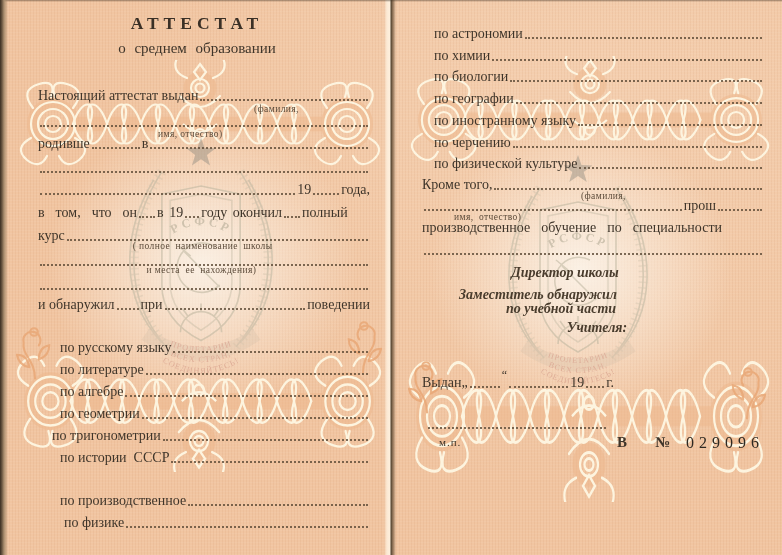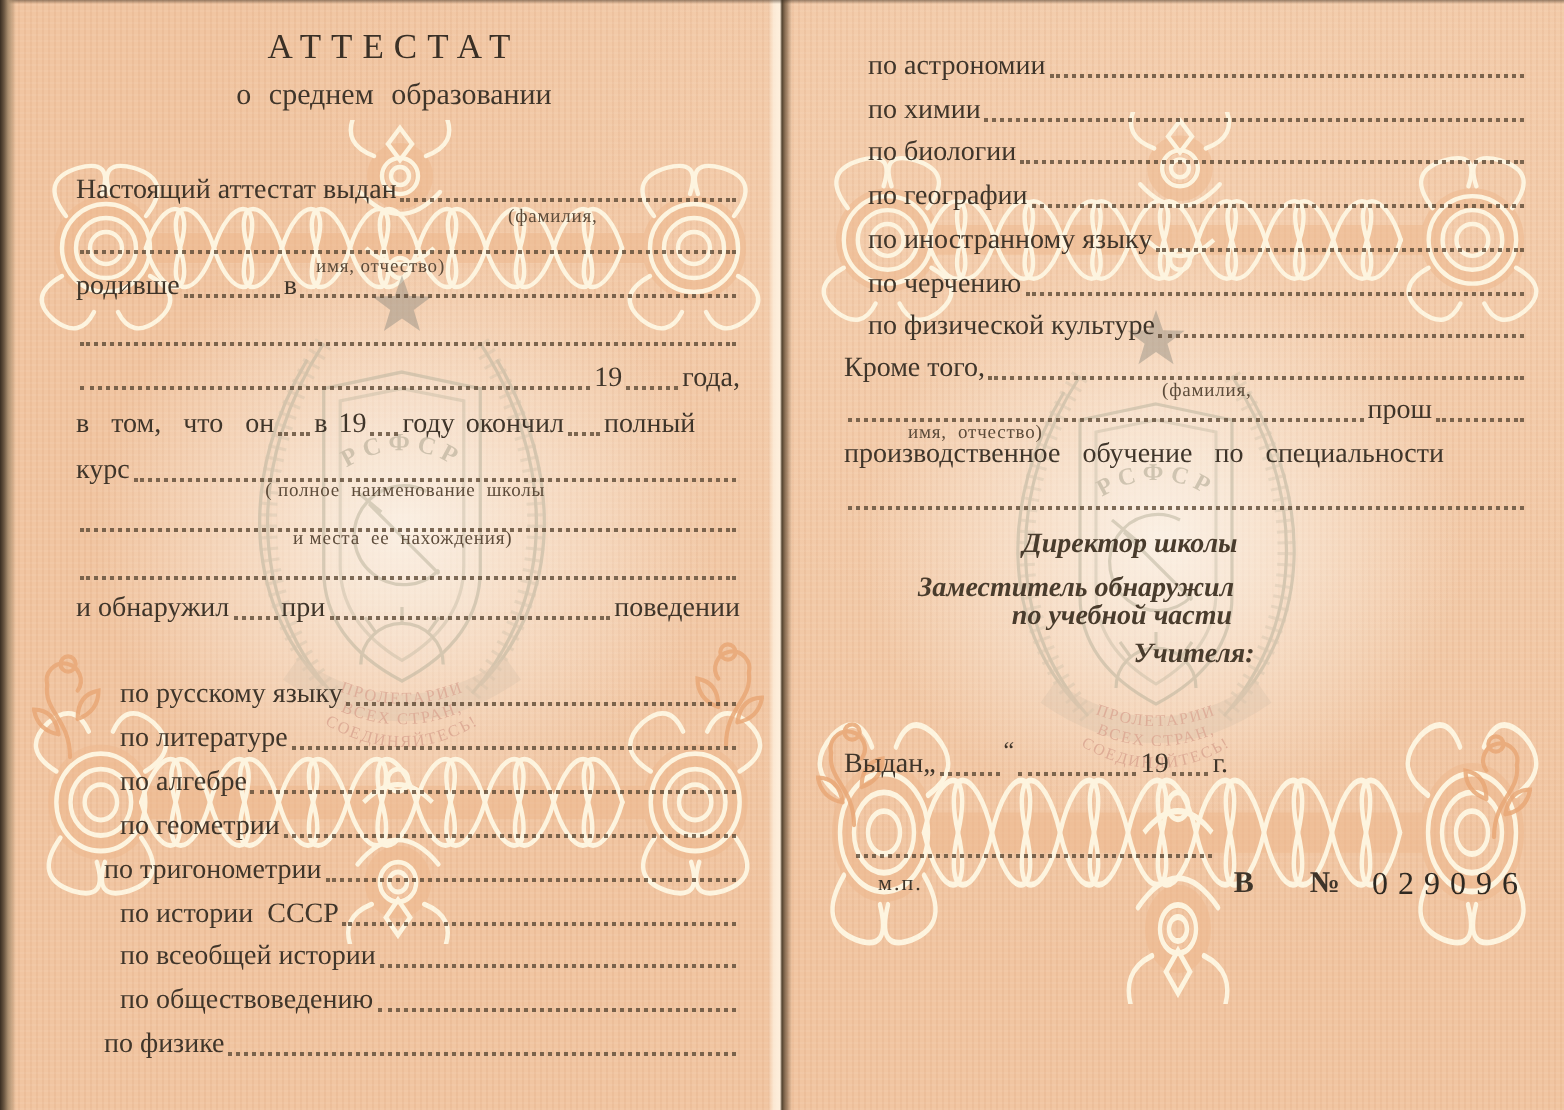--- a/index.html
+++ b/index.html
@@ -26,21 +26,21 @@
   .fliph{transform:scaleX(-1);}
   .emblem{position:absolute;z-index:2;}
   .r{position:absolute;display:flex;align-items:flex-end;z-index:3;color:#3f352a;
      font-size:14px;line-height:15px;height:15px;}
   .page-l .r{left:30px;right:16px;}
   .page-r .r{left:26px;right:14px;}
   .r span{white-space:pre;}
   .d{flex:1 1 auto;border-bottom:2px dotted rgba(93,74,54,.8);margin:0 2px 2px;min-width:6px;}
   .dx{flex:0 0 auto;}
   .hint{position:absolute;z-index:3;font-size:9.5px;line-height:10px;color:#5c4b3a;letter-spacing:.4px;white-space:pre;}
-  .t1{position:absolute;z-index:3;left:0;right:0;text-align:center;font-weight:normal;
+  .t1{position:absolute;z-index:3;left:0;right:0;text-align:center;font-weight:bold;
       font-size:17.5px;letter-spacing:5px;color:#3a3026;}
   .t2{position:absolute;z-index:3;left:0;right:0;text-align:center;font-size:15px;word-spacing:5px;color:#3f352a;}
   .sig{position:absolute;z-index:3;font-style:italic;font-weight:bold;color:#493c2d;
        font-size:14px;line-height:14px;white-space:pre;transform:translateX(-50%);}
   .ws2{word-spacing:2px;}
   .qup{position:relative;top:-7px;font-size:12px;}
   .serial{font-size:16px;letter-spacing:5px;color:#2e2922;}
   .series{font-size:15px;font-weight:bold;}
   .numero{font-size:15px;font-weight:bold;}
   .mp{font-size:11px;letter-spacing:1px;}
@@ -234,29 +234,25 @@
         <i class="d"></i>
       </div>
     <div class="r" style="top:428px;left:44px">
         <span>по тригонометрии</span>
         <i class="d"></i>
       </div>
     <div class="r" style="top:450px;left:52px">
         <span>по истории  СССР</span>
         <i class="d"></i>
       </div>
-    <div class="r" style="top:471px;left:52px">
-        <span>по всеобщей истории</span>
-        <i class="d"></i>
-      </div>
     <div class="r" style="top:493px;left:52px">
-        <span>по обществоведению</span>
-        <i class="d"></i>
-      </div>
-    <div class="r" style="top:515px;left:44px">
+        <span>по производственное</span>
+        <i class="d"></i>
+      </div>
+    <div class="r" style="top:515px;left:56px">
         <span>по физике</span>
         <i class="d"></i>
       </div>
   </div>
 
   <div class="page page-r">
     <div class="patch" style="left:34px;top:128px;width:302px;height:284px"></div>
 
     <svg class="orn" style="left:10px;top:56px" width="368" height="112" viewBox="0 0 370 112">
         <use href="#band"></use>

